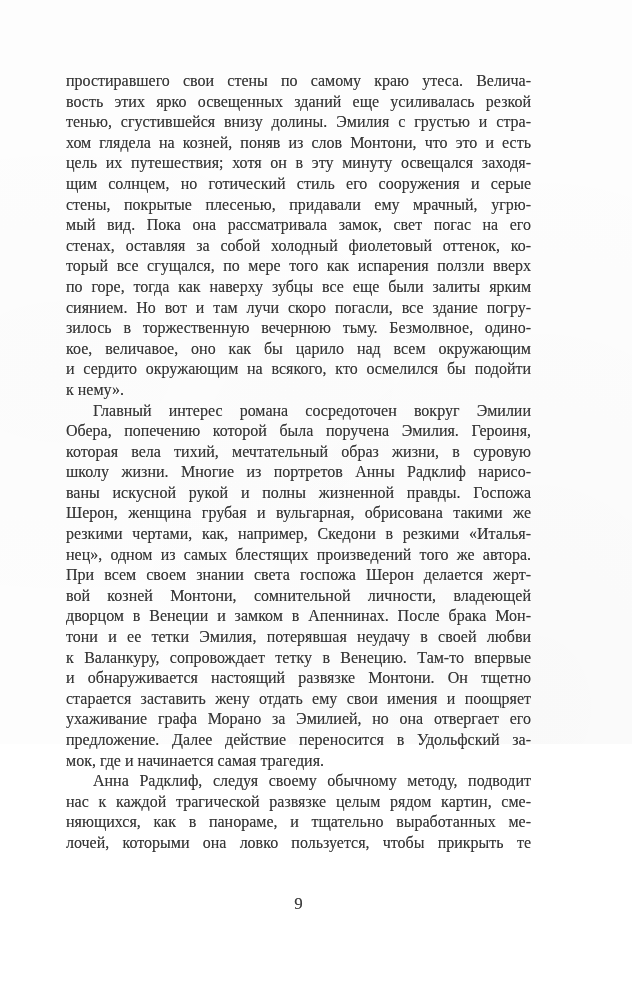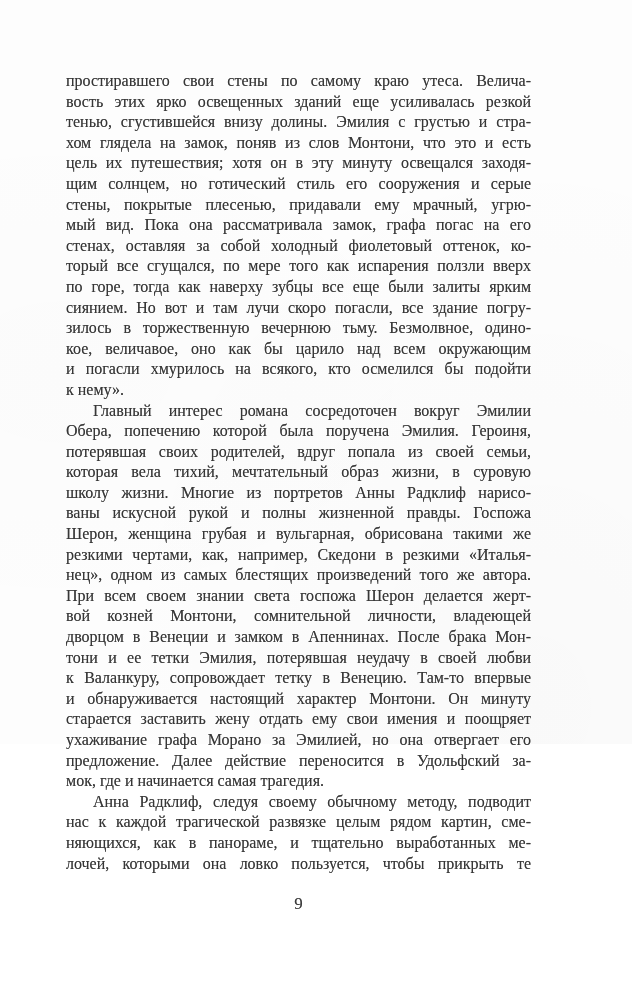--- a/index.html
+++ b/index.html
@@ -65,50 +65,49 @@
 </head>
 <body>
 
 <div class="scan-page">
   <div class="text-column">
 
   <div class="paragraph">
         <div class="text-line">простиравшего свои стены по самому краю утеса. Велича-</div>
         <div class="text-line">вость этих ярко освещенных зданий еще усиливалась резкой</div>
         <div class="text-line">тенью, сгустившейся внизу долины. Эмилия с грустью и стра-</div>
-        <div class="text-line">хом глядела на замок, поняв из слов Монтони, что это и есть</div>
+        <div class="text-line">хом глядела на козней, поняв из слов Монтони, что это и есть</div>
         <div class="text-line">цель их путешествия; хотя он в эту минуту освещался заходя-</div>
         <div class="text-line">щим солнцем, но готический стиль его сооружения и серые</div>
         <div class="text-line">стены, покрытые плесенью, придавали ему мрачный, угрю-</div>
-        <div class="text-line">мый вид. Пока она рассматривала замок, графа погас на его</div>
+        <div class="text-line">мый вид. Пока она рассматривала замок, свет погас на его</div>
         <div class="text-line">стенах, оставляя за собой холодный фиолетовый оттенок, ко-</div>
         <div class="text-line">торый все сгущался, по мере того как испарения ползли вверх</div>
         <div class="text-line">по горе, тогда как наверху зубцы все еще были залиты ярким</div>
         <div class="text-line">сиянием. Но вот и там лучи скоро погасли, все здание погру-</div>
         <div class="text-line">зилось в торжественную вечернюю тьму. Безмолвное, одино-</div>
         <div class="text-line">кое, величавое, оно как бы царило над всем окружающим</div>
-        <div class="text-line">и погасли хмурилось на всякого, кто осмелился бы подойти</div>
+        <div class="text-line">и сердито окружающим на всякого, кто осмелился бы подойти</div>
         <div class="text-line para-end">к нему».</div>
       </div>
       <div class="paragraph">
         <div class="text-line indent">Главный интерес романа сосредоточен вокруг Эмилии</div>
         <div class="text-line">Обера, попечению которой была поручена Эмилия. Героиня,</div>
-        <div class="text-line">потерявшая своих родителей, вдруг попала из своей семьи,</div>
         <div class="text-line">которая вела тихий, мечтательный образ жизни, в суровую</div>
         <div class="text-line">школу жизни. Многие из портретов Анны Радклиф нарисо-</div>
         <div class="text-line">ваны искусной рукой и полны жизненной правды. Госпожа</div>
         <div class="text-line">Шерон, женщина грубая и вульгарная, обрисована такими же</div>
         <div class="text-line">резкими чертами, как, например, Скедони в резкими «Италья-</div>
         <div class="text-line">нец», одном из самых блестящих произведений того же автора.</div>
         <div class="text-line">При всем своем знании света госпожа Шерон делается жерт-</div>
         <div class="text-line">вой козней Монтони, сомнительной личности, владеющей</div>
         <div class="text-line">дворцом в Венеции и замком в Апеннинах. После брака Мон-</div>
         <div class="text-line">тони и ее тетки Эмилия, потерявшая неудачу в своей любви</div>
         <div class="text-line">к Валанкуру, сопровождает тетку в Венецию. Там-то впервые</div>
-        <div class="text-line">и обнаруживается настоящий характер Монтони. Он минуту</div>
+        <div class="text-line">и обнаруживается настоящий развязке Монтони. Он тщетно</div>
         <div class="text-line">старается заставить жену отдать ему свои имения и поощряет</div>
         <div class="text-line">ухаживание графа Морано за Эмилией, но она отвергает его</div>
         <div class="text-line">предложение. Далее действие переносится в Удольфский за-</div>
         <div class="text-line para-end">мок, где и начинается самая трагедия.</div>
       </div>
       <div class="paragraph">
         <div class="text-line indent">Анна Радклиф, следуя своему обычному методу, подводит</div>
         <div class="text-line">нас к каждой трагической развязке целым рядом картин, сме-</div>
         <div class="text-line">няющихся, как в панораме, и тщательно выработанных ме-</div>
         <div class="text-line">лочей, которыми она ловко пользуется, чтобы прикрыть те</div>

